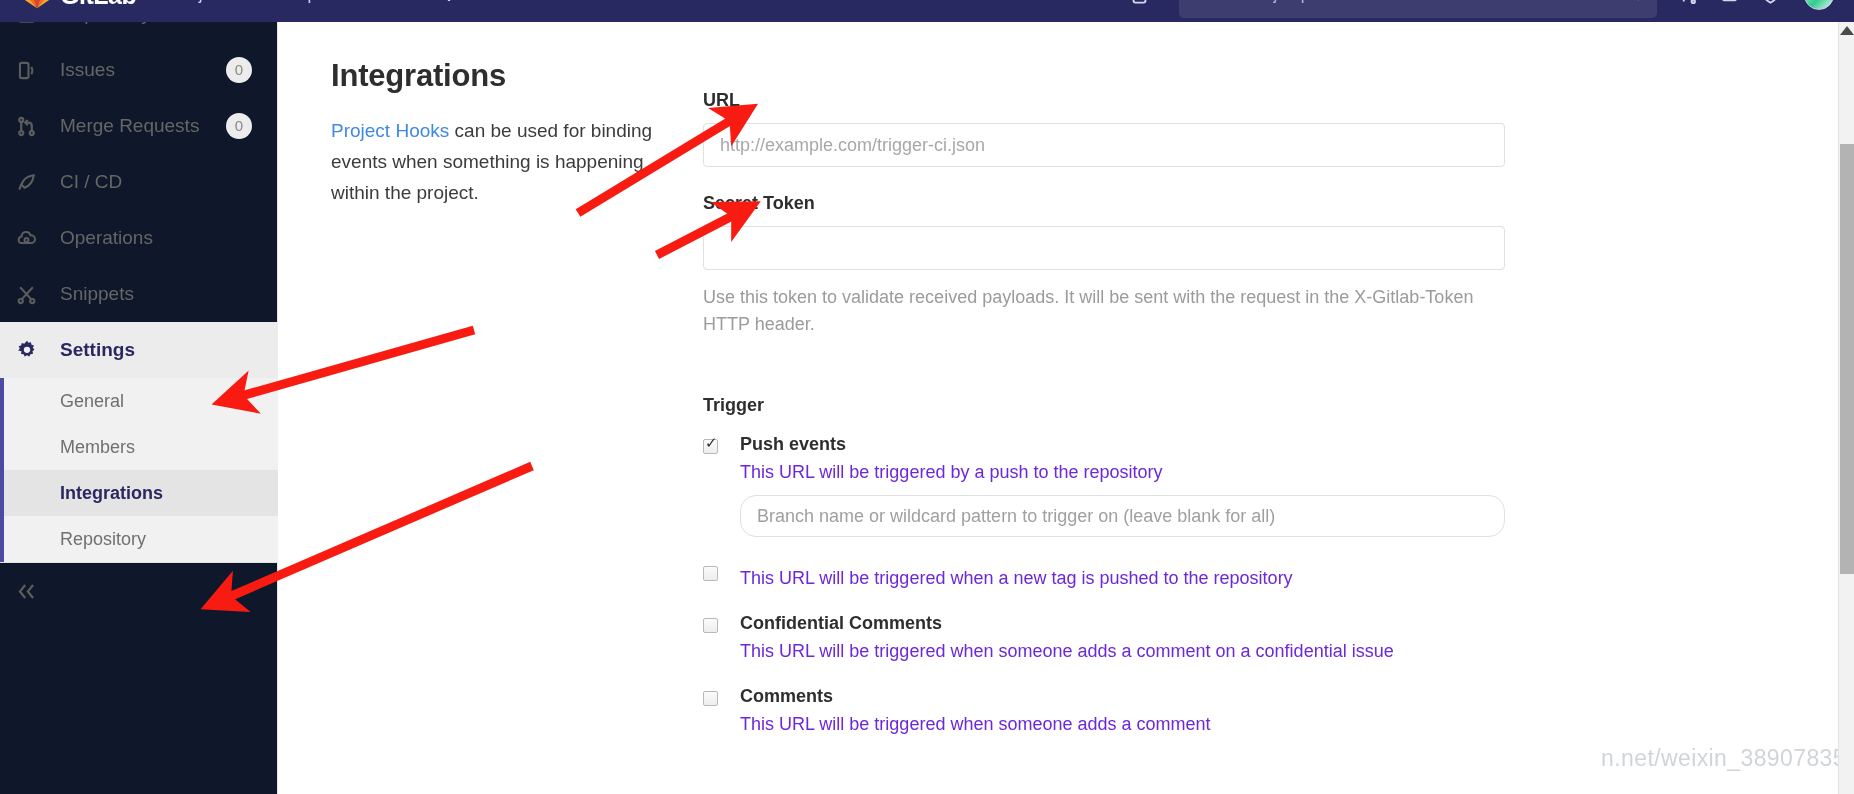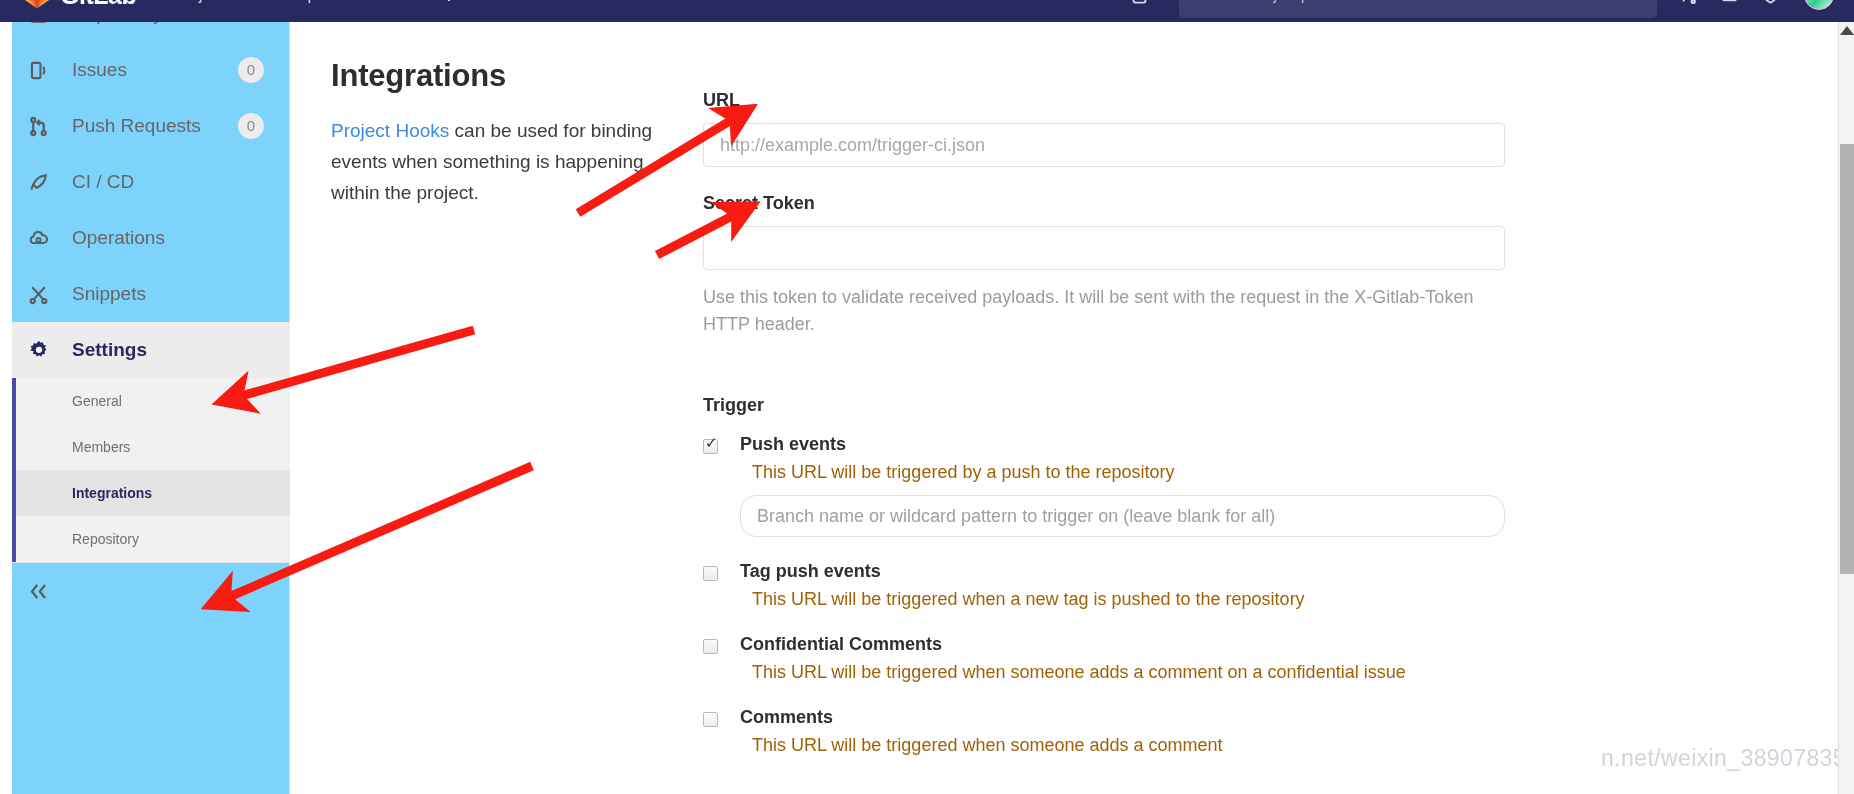--- a/index.html
+++ b/index.html
@@ -37,22 +37,22 @@
   .nav-search-text { color: #b5b2d8; font-size: 17px; margin-left: 16px; }
   .nav-search-icon { position: absolute; right: 16px; color: #b5b2d8; }
   .nav-avatar {
     width: 30px; height: 30px; border-radius: 50%;
     background: linear-gradient(135deg, #e8f6ef 0%, #2ecc8f 55%, #e8f6ef 100%);
     margin-left: 24px; margin-right: 20px; border: 1px solid #cfcde8;
   }
 
   
   .sidebar {
-    position: absolute; top: 22px; left: 12px; width: 278px; height: 772px;
-    background: #7dd3fc; border-right: 1px solid #e5e5e5; z-index: 10;
+    position: absolute; top: 22px; left: 0; width: 278px; height: 772px;
+    background: #0f172a; border-right: 1px solid #e5e5e5; z-index: 10;
   }
   .sb-inner { position: absolute; top: -36px; left: 0; width: 278px; }
   .sb-item {
     position: relative; display: flex; align-items: center;
     height: 56px; padding-left: 16px; color: #666; font-size: 19px;
   }
   .sb-item .sb-ico {
     width: 30px; display: flex; align-items: center; justify-content: flex-start;
     color: #5c5c5c; flex: none;
   }
@@ -67,21 +67,21 @@
     background: #ececec; color: #292961; font-weight: 600;
   }
   .sb-item.active .sb-ico { color: #292961; }
   .sb-section { background: #f1f1f1; position: relative; }
   .sb-section::before {
     content: ""; position: absolute; left: 0; top: 0; width: 4px; height: 100%;
     background: #4b4ba3;
   }
   .sb-sub {
     display: flex; align-items: center; height: 46px;
-    padding-left: 60px; color: #707070; font-size: 14px;
+    padding-left: 60px; color: #707070; font-size: 18px;
   }
   .sb-sub.active { background: #e4e4e4; color: #292961; font-weight: 600; }
   .sb-divider { height: 1px; background: #e3e3e3; margin: 0; }
 
   
   .sb-scroll {
     position: absolute; top: 22px; right: 0; width: 16px; height: 772px;
     background: #f2f2f2; border-left: 1px solid #e3e3e3; z-index: 12;
   }
   .sb-scroll-up {
@@ -132,21 +132,21 @@
     border: 1px solid #b9b9b9; border-radius: 2px;
     background: linear-gradient(#fbfbfb, #ededed);
     position: relative;
   }
   .cb-box.checked::after {
     content: "✓"; position: absolute; left: 1px; top: -5px;
     font-size: 15px; color: #2e2e2e; line-height: 1;
   }
   .cb-body { margin-left: 22px; flex: 1; }
   .cb-title { font-size: 18px; font-weight: 700; color: #2e2e2e; }
-  .cb-desc { font-size: 18px; color: #a16207; margin-top: 7px; margin-left: 12px; }
+  .cb-desc { font-size: 18px; color: #6d28d9; margin-top: 7px; }
   .branch-input {
     margin-top: 12px; width: 100%; height: 42px;
     border: 1px solid #e0e0e0; border-radius: 16px; background: #fff;
     font-size: 18px; color: #333; padding: 0 16px;
     font-family: "Liberation Sans", sans-serif; outline: none;
   }
   .branch-input::placeholder { color: #a0a0a0; }
 
   
   .arrows {
@@ -252,21 +252,21 @@
         <span class="sb-ico">
           <svg width="21" height="21" viewBox="0 0 16 16" fill="none" stroke="currentColor" stroke-width="1.7">
             <path d="M4 4.6v7.2"></path>
               <circle cx="4" cy="3" r="1.5"></circle>
               <circle cx="4" cy="13" r="1.5"></circle>
             <path d="M12 11.4V7.2 Q12 5 9.6 5 H7.2"></path>
               <circle cx="12" cy="13" r="1.5"></circle>
             <path d="M9 3 L7 5 L9 7"></path>
           </svg>
         </span>
-        <span class="sb-label">Push Requests</span>
+        <span class="sb-label">Merge Requests</span>
         <span class="sb-badge">0</span>
       </div>
 
       <div class="sb-item">
         <span class="sb-ico">
           <svg width="21" height="21" viewBox="0 0 16 16" fill="none" stroke="currentColor" stroke-width="1.6">
             <path d="M13.5 2.5 C9 3 5.5 6 4 9.5 L6.5 12 C10 10.5 13 7 13.5 2.5Z"></path>
             <path d="M4 9.5 L2.5 13.5"></path>
           </svg>
         </span>
@@ -361,21 +361,20 @@
           <div class="cb-body">
             <div class="cb-title">Push events</div>
             <div class="cb-desc">This URL will be triggered by a push to the repository</div>
             <input class="branch-input" type="text" placeholder="Branch name or wildcard pattern to trigger on (leave blank for all)" style="">
           </div>
         </div>
 
         <div class="cb-row" style="margin-top:24px;">
           <span class="cb-box"></span>
           <div class="cb-body">
-            <div class="cb-title">Tag push events</div>
             <div class="cb-desc">This URL will be triggered when a new tag is pushed to the repository</div>
           </div>
         </div>
 
         <div class="cb-row" style="margin-top:24px;">
           <span class="cb-box"></span>
           <div class="cb-body">
             <div class="cb-title">Confidential Comments</div>
             <div class="cb-desc">This URL will be triggered when someone adds a comment on a confidential issue</div>
           </div>

